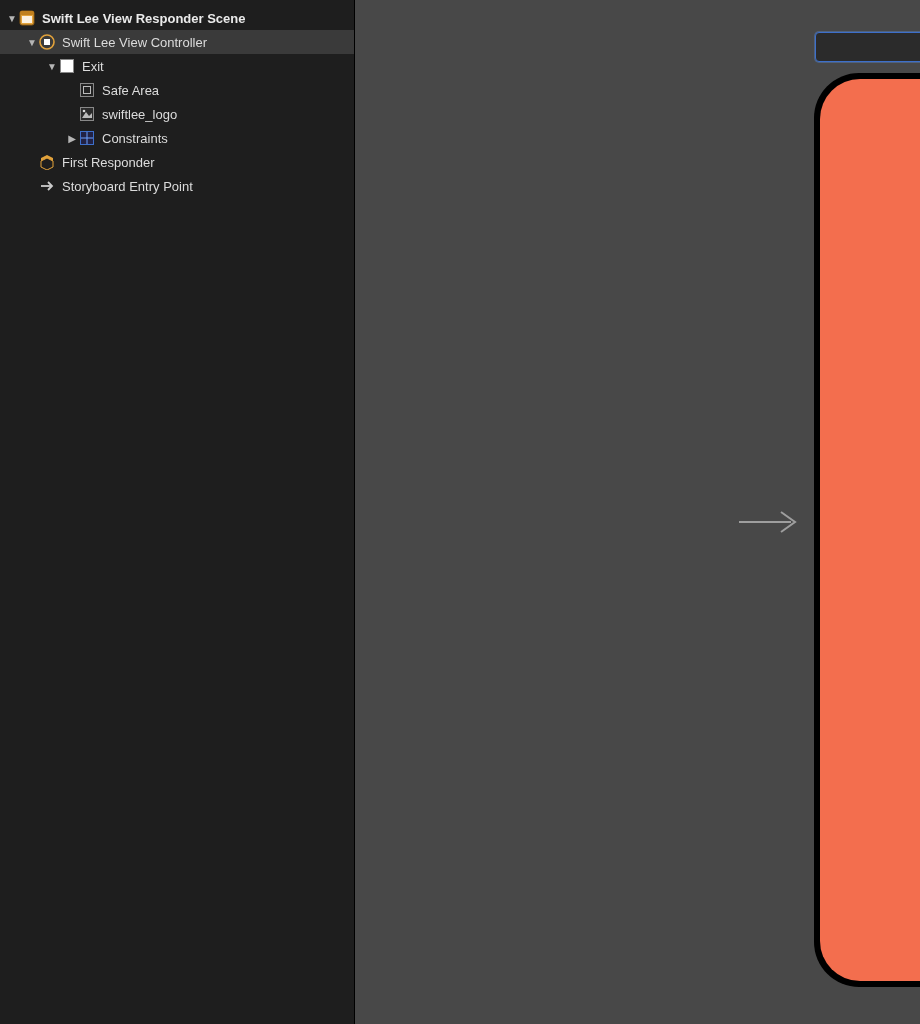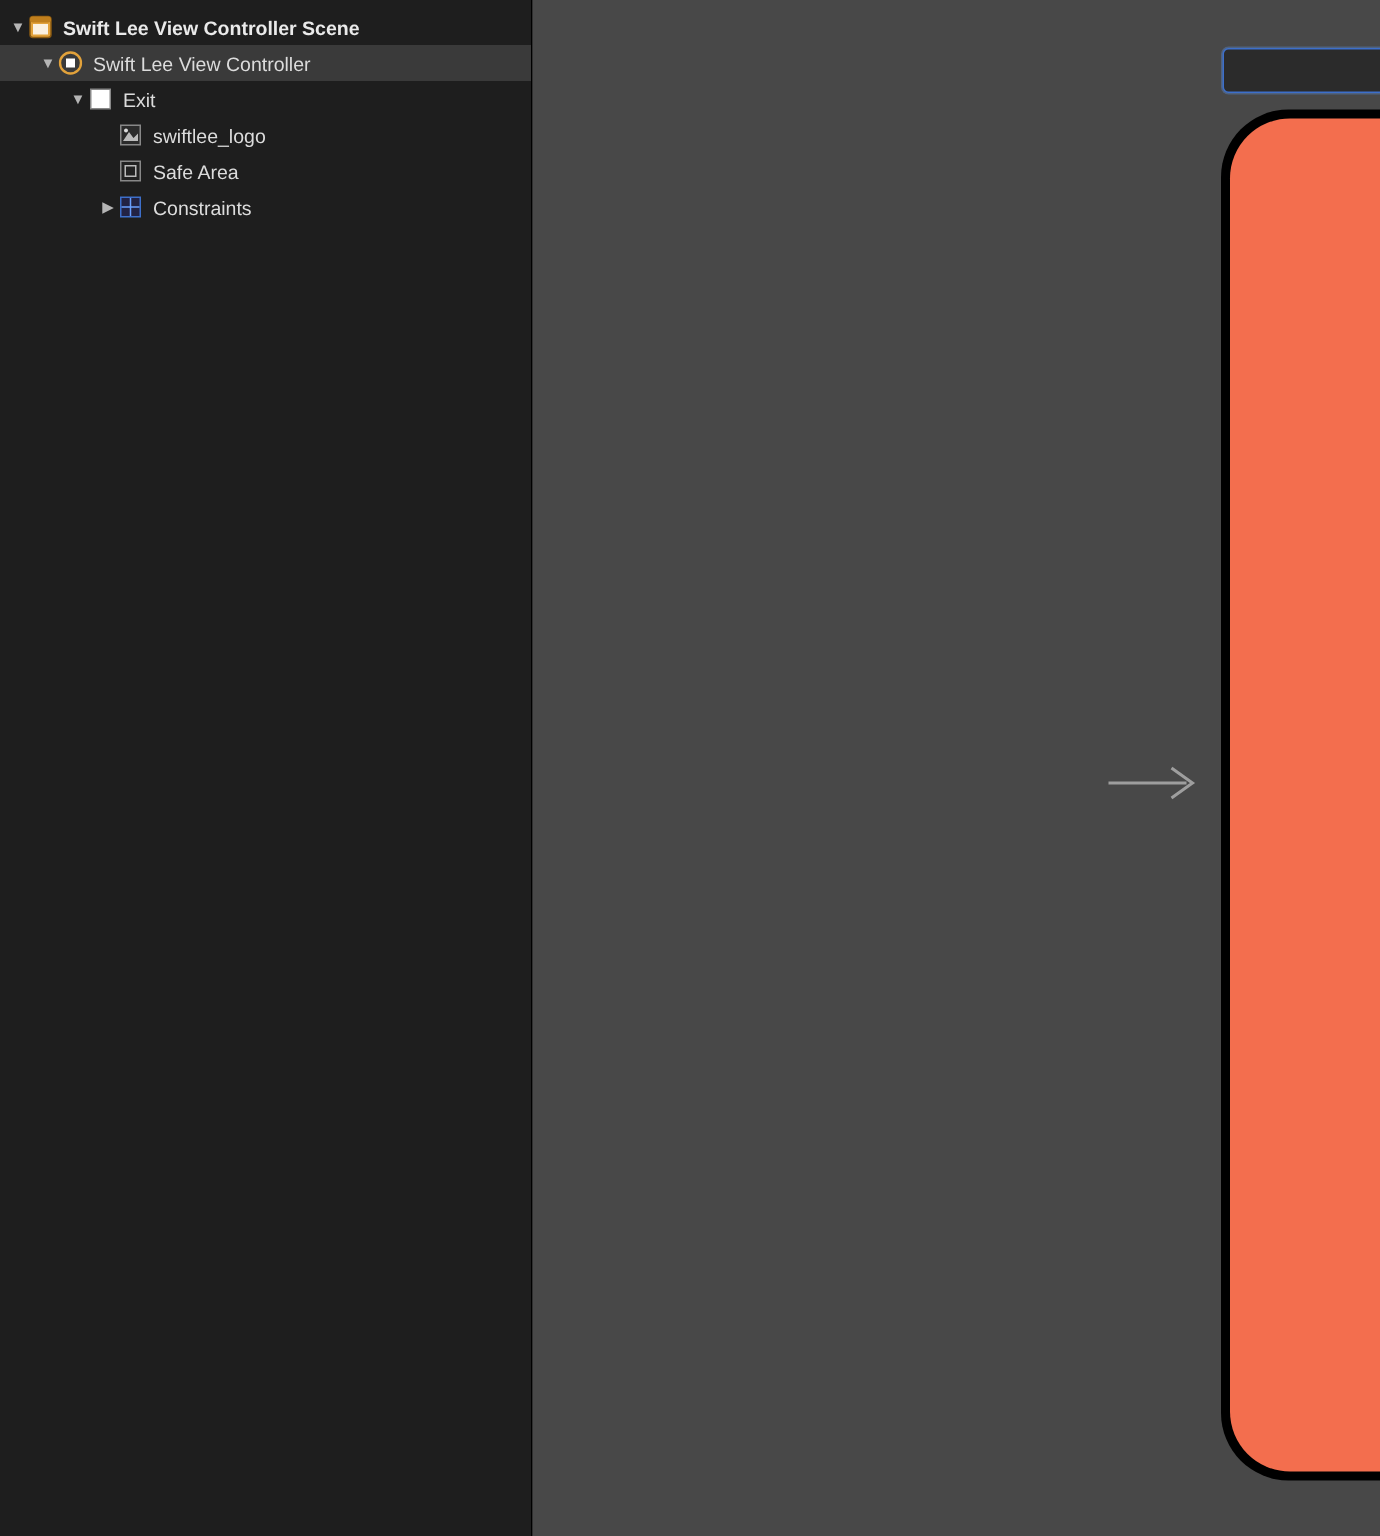--- a/index.html
+++ b/index.html
@@ -107,21 +107,21 @@
 
     <div class="row header">
       <span class="disclosure">▼</span>
       <span class="icon">
         <svg width="16" height="16" viewBox="0 0 16 16">
           <rect x="1" y="1" width="14" height="14" rx="2" fill="#E2A23B" stroke="#8a5a12"></rect>
           <rect x="1" y="1" width="14" height="4" rx="2" fill="#c07f1d"></rect>
           <rect x="3" y="6" width="10" height="7" fill="#fff" opacity=".85"></rect>
         </svg>
       </span>
-      <span class="label">Swift Lee View Controller Scene</span>
+      <span class="label">Swift Lee View Responder Scene</span>
     </div>
 
     <div class="row selected">
       <span class="ind" style="width:20px"></span>
       <span class="disclosure">▼</span>
       <span class="icon">
         <svg width="16" height="16" viewBox="0 0 16 16">
           <circle cx="8" cy="8" r="7" fill="none" stroke="#E2A23B" stroke-width="1.6"></circle>
           <rect x="5" y="5" width="6" height="6" fill="#fff"></rect>
         </svg>
@@ -137,54 +137,74 @@
           <rect x="1.5" y="1.5" width="13" height="13" fill="#fff" stroke="#888"></rect>
         </svg>
       </span>
       <span class="label">Exit</span>
     </div>
 
     <div class="row">
       <span class="ind" style="width:72px"></span>
       <span class="icon">
         <svg width="16" height="16" viewBox="0 0 16 16">
+          <rect x="1.5" y="1.5" width="13" height="13" fill="#222" stroke="#888"></rect>
+          <rect x="4.5" y="4.5" width="7" height="7" fill="none" stroke="#bbb"></rect>
+        </svg>
+      </span>
+      <span class="label">Safe Area</span>
+    </div>
+
+    <div class="row">
+      <span class="ind" style="width:72px"></span>
+      <span class="icon">
+        <svg width="16" height="16" viewBox="0 0 16 16">
           <rect x="1.5" y="1.5" width="13" height="13" fill="#2b2b2b" stroke="#888"></rect>
           <polygon points="3,12 7,6 10,10 13,7 13,12" fill="#bbb"></polygon>
           <circle cx="5" cy="5" r="1.3" fill="#ddd"></circle>
         </svg>
       </span>
       <span class="label">swiftlee_logo</span>
     </div>
 
     <div class="row">
-      <span class="ind" style="width:72px"></span>
-      <span class="icon">
-        <svg width="16" height="16" viewBox="0 0 16 16">
-          <rect x="1.5" y="1.5" width="13" height="13" fill="#222" stroke="#888"></rect>
-          <rect x="4.5" y="4.5" width="7" height="7" fill="none" stroke="#bbb"></rect>
-        </svg>
-      </span>
-      <span class="label">Safe Area</span>
-    </div>
-
-    <div class="row">
       <span class="ind" style="width:60px"></span>
       <span class="disclosure">▶</span>
       <span class="icon">
         <svg width="16" height="16" viewBox="0 0 16 16">
           <rect x="1.5" y="1.5" width="13" height="13" fill="#224" stroke="#3d6fca"></rect>
           <line x1="8" y1="2" x2="8" y2="14" stroke="#6aa0ff"></line>
           <line x1="2" y1="8" x2="14" y2="8" stroke="#6aa0ff"></line>
         </svg>
       </span>
       <span class="label">Constraints</span>
     </div>
 
-
-
+    <div class="row">
+      <span class="ind" style="width:32px"></span>
+      <span class="icon">
+        <svg width="16" height="16" viewBox="0 0 16 16">
+          <path d="M8 1 L14 4 V7 L8 4 L2 7 V4 Z" fill="#E2A23B"></path>
+          <path d="M2 7 L8 4 L14 7 L14 13 L8 16 L2 13 Z" fill="none" stroke="#E2A23B"></path>
+        </svg>
+      </span>
+      <span class="label">First Responder</span>
+    </div>
+
+
+    <div class="row">
+      <span class="ind" style="width:32px"></span>
+      <span class="icon">
+        <svg width="16" height="16" viewBox="0 0 16 16">
+          <line x1="2" y1="8" x2="12" y2="8" stroke="#ccc" stroke-width="1.8"></line>
+          <polyline points="9,4 13,8 9,12" fill="none" stroke="#ccc" stroke-width="1.8"></polyline>
+        </svg>
+      </span>
+      <span class="label">Storyboard Entry Point</span>
+    </div>
 
   </div>
 
   <div class="canvas">
 
     <div class="scene-bar">
       
       
       
     </div>

